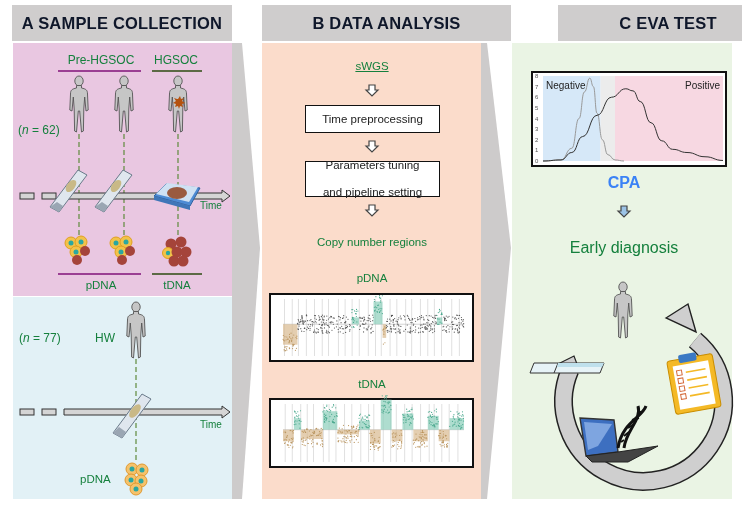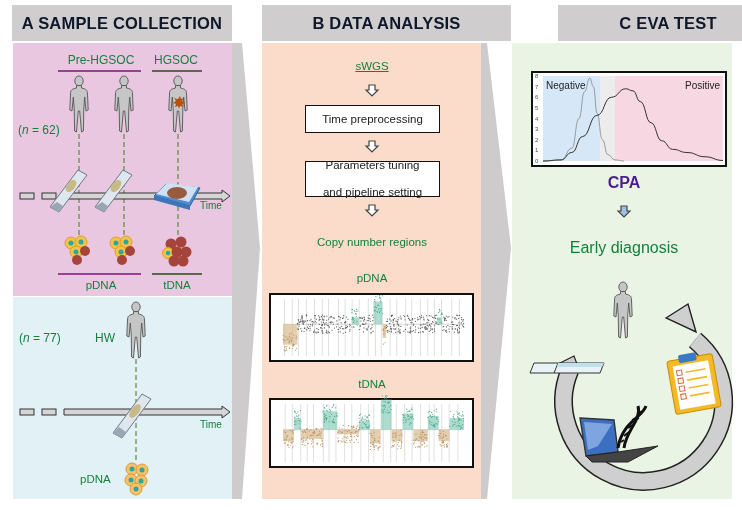--- a/index.html
+++ b/index.html
@@ -1374,21 +1374,21 @@
     <text x="4" y="49.5" font-size="6" fill="#555" font-family="Liberation Sans, sans-serif">4</text>
     <text x="4" y="38.875" font-size="6" fill="#555" font-family="Liberation Sans, sans-serif">5</text>
     <text x="4" y="28.25" font-size="6" fill="#555" font-family="Liberation Sans, sans-serif">6</text>
     <text x="4" y="17.625" font-size="6" fill="#555" font-family="Liberation Sans, sans-serif">7</text>
     <text x="4" y="7" font-size="6" fill="#555" font-family="Liberation Sans, sans-serif">8</text>
     <text x="15" y="18" font-size="10" fill="#222" font-family="Liberation Sans, sans-serif">Negative</text>
     <text x="189" y="18" font-size="10" fill="#222" text-anchor="end" font-family="Liberation Sans, sans-serif">Positive</text>
     <path d="M12,90 C21,90 21,88.9375 30,88.9375 C35.4,88.9375 35.4,77.25 40.8,77.25 C44.4,77.25 44.4,47.5 48,47.5 C50.7,47.5 50.7,20.9375 53.4,20.9375 C56.1,20.9375 56.1,7.125 58.800000000000004,7.125 C60.60000000000001,7.125 60.60000000000001,15.625 62.400000000000006,15.625 C64.2,15.625 64.2,42.1875 66,42.1875 C68.7,42.1875 68.7,68.75 71.4,68.75 C74.1,68.75 74.1,83.625 76.8,83.625 C80.4,83.625 80.4,88.9375 84,88.9375 C88.5,88.9375 88.5,90 93,90" fill="none" stroke="#999" stroke-width="1"></path>
     <path d="M12,90 C21,90 21,88.9375 30,88.9375 C35.4,88.9375 35.4,81.5 40.8,81.5 C46.2,81.5 46.2,65.5625 51.6,65.5625 C58.8,65.5625 58.8,44.3125 66,44.3125 C73.2,44.3125 73.2,26.25 80.4,26.25 C87.6,26.25 87.6,17.75 94.8,17.75 C98.4,17.75 98.4,19.875 102,19.875 C105.6,19.875 105.6,30.500000000000007 109.2,30.500000000000007 C114.6,30.500000000000007 114.6,51.75 120,51.75 C125.4,51.75 125.4,69.8125 130.8,69.8125 C136.2,69.8125 136.2,78.3125 141.6,78.3125 C148.8,78.3125 148.8,81.5 156,81.5 C165,81.5 165,85.75 174,85.75 C183,85.75 183,89.46875 192,89.46875" fill="none" stroke="#333" stroke-width="1"></path>
   </svg>
-<div class="lbl ctr" style="left:624px;top:174px;font-size:16px;font-weight:bold;color:#4c1d95;">CPA</div>
+<div class="lbl ctr" style="left:624px;top:174px;font-size:16px;font-weight:bold;color:#3b82f6;">CPA</div>
 
 <svg style="left:617px;top:205px;" width="14" height="14">
   <path d="M4,1 L10,1 L10,6 L13,6 L7,12 L1,6 L4,6 Z" fill="#9cc3e6" stroke="#444" stroke-width="1.2"></path>
 </svg>
 <div class="lbl ctr" style="left:624px;top:239px;font-size:16px;">Early diagnosis</div>
 
 <svg style="left:520px;top:290px;" width="215" height="200">
   <path d="M50,80 A80,80 0 1 0 175,50" fill="none" stroke="#222" stroke-width="19"></path>
   <path d="M50,80 A80,80 0 1 0 175,50" fill="none" stroke="#cfcfcf" stroke-width="16"></path>
   <polygon points="146,28 168,14 176,42" fill="#cfcfcf" stroke="#222" stroke-width="1.4"></polygon>

